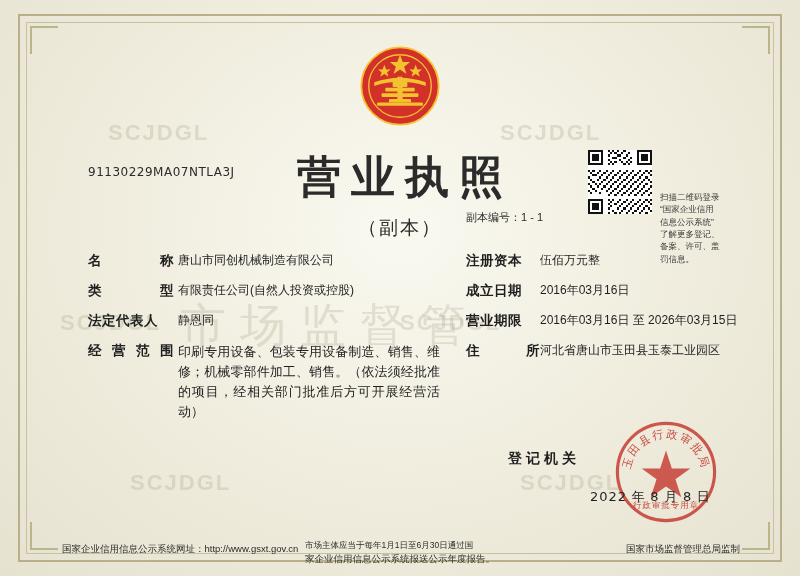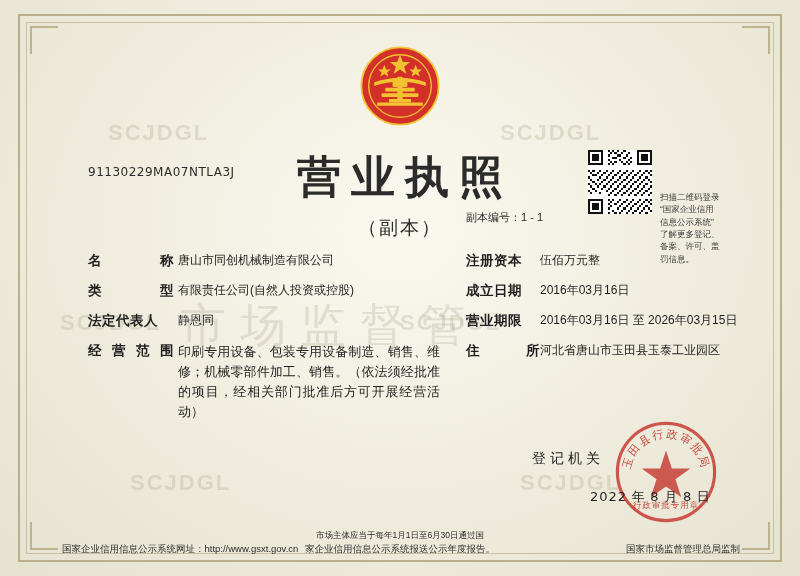--- a/index.html
+++ b/index.html
@@ -208,24 +208,23 @@
     width: 108px;
     height: 108px;
   }
 
   
   .registry {
     position: absolute;
     left: 508px;
     top: 450px;
     font-size: 14px;
-    font-weight: normal;
+    font-weight: bold;
     letter-spacing: 4px;
     color: #1f1f1f;
-    margin-left: 24px;
   }
   .date-line {
     position: absolute;
     left: 590px;
     top: 488px;
     font-size: 13px;
     color: #1f1f1f;
     letter-spacing: 1px;
   }
   .date-line span.num { font-family: "DejaVu Sans", sans-serif; }
@@ -241,22 +240,22 @@
     position: absolute;
     left: 62px;
     bottom: 12px;
     font-size: 9.5px;
     color: #2b2b2b;
   }
   .footer-center {
     position: absolute;
     left: 50%;
     transform: translateX(-50%);
-    bottom: 12px;
-    text-align: center;
+    bottom: 2px;
+    text-align: left;
     font-size: 9.5px;
     color: #2b2b2b;
     line-height: 1.5;
   }
   .footer-center .line1 { font-size: 8.5px; }
   .footer-right {
     position: absolute;
     right: 60px;
     bottom: 12px;
     font-size: 9.5px;

